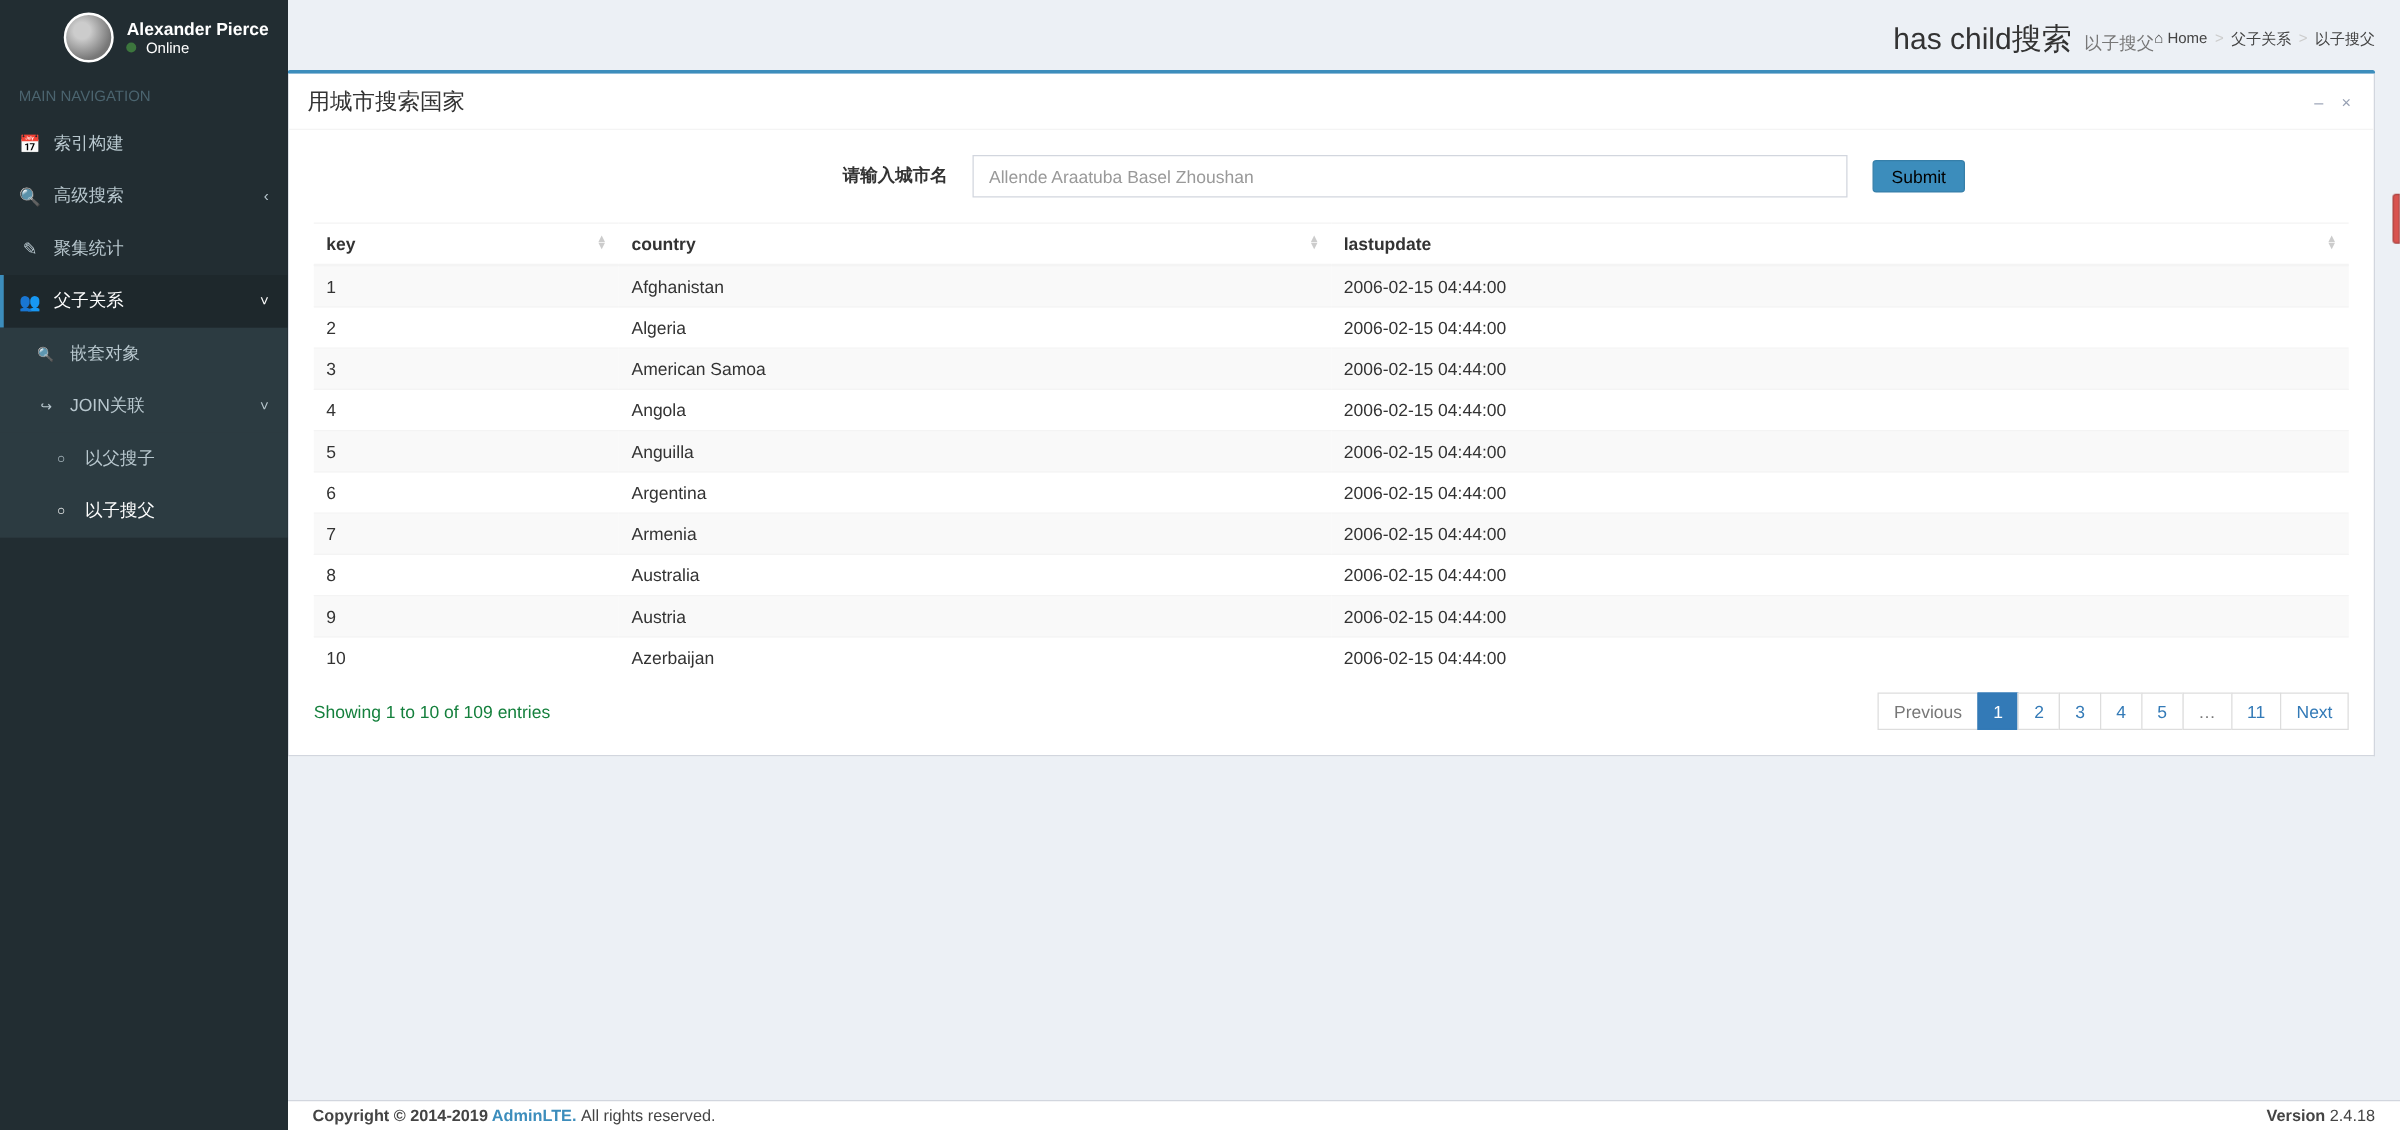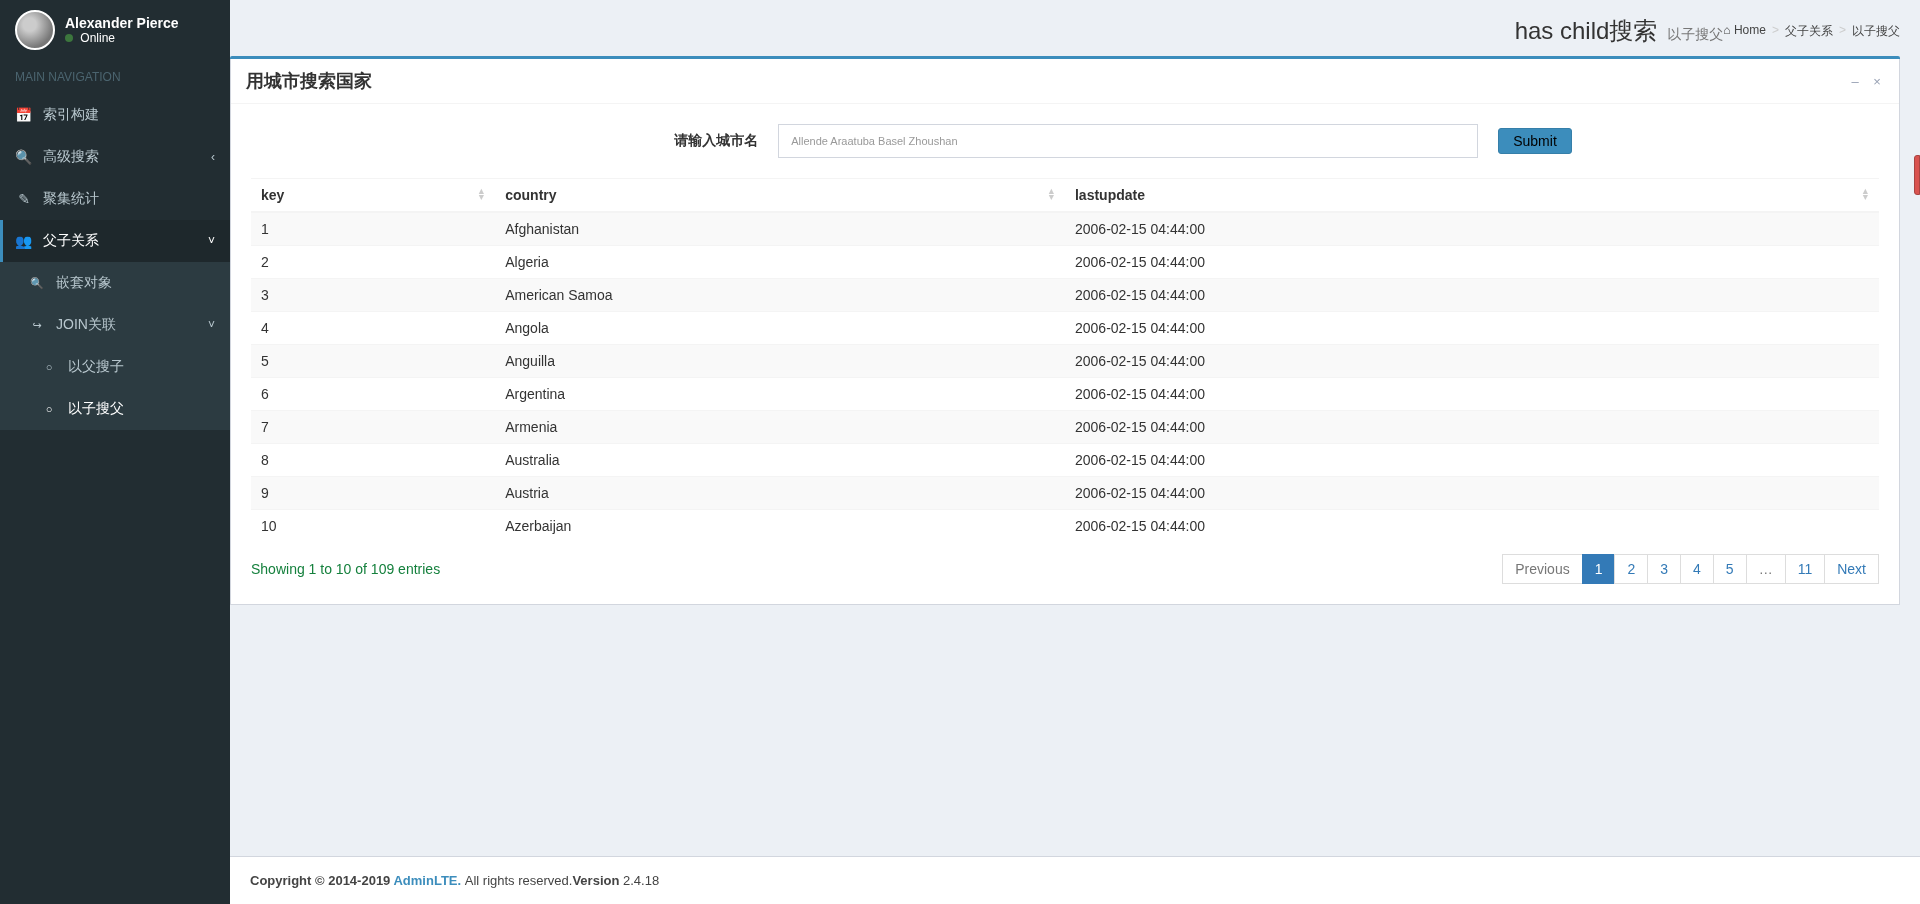--- a/index.html
+++ b/index.html
@@ -17,20 +17,21 @@
   width: 230px;
   height: 100%;
   background: #222d32;
   color: #b8c7ce;
 }
 .user-panel {
   padding: 10px 15px;
   display: flex;
   align-items: center;
   gap: 10px;
+  justify-content: flex-end;
 }
 .user-panel .avatar {
   width: 40px; height: 40px;
   border-radius: 50%;
   background: #4b646f radial-gradient(circle at 35% 35%, #ccc 20%, #777 70%);
   border: 2px solid #fff;
 }
 .user-panel .info { font-weight: bold; color: #fff; }
 .user-panel .status { font-size: 12px; color: #fff; }
 .user-panel .dot {
@@ -106,39 +107,39 @@
   border: 1px solid #d2d6de;
   border-top: none;
 }
 .box-header {
   padding: 10px 15px;
   border-bottom: 1px solid #f4f4f4;
   display: flex;
   justify-content: space-between;
   align-items: center;
 }
-.box-title { font-size: 18px; font-weight: 700; }
+.box-title { font-size: 18px; font-weight: 400; }
 .box-tools { display: flex; gap: 8px; color: #97a0b3; font-size: 13px; }
 .box-tools .tool { cursor: pointer; width: 14px; text-align: center; }
 .box-body { padding: 20px; }
 .form-row {
   display: flex;
   align-items: center;
   gap: 20px;
   justify-content: center;
   margin-bottom: 20px;
 }
 .form-row label { font-weight: 700; color: #333; width: 200px; text-align: right; }
 .form-row input[type=text] {
   flex: 1;
   max-width: 700px;
   height: 34px;
   border: 1px solid #d2d6de;
   padding: 6px 12px;
-  font-size: 11px;
+  font-size: 14px;
   color: #555;
 }
 .form-row input[type=text]::placeholder { color: #999; }
 .btn-submit {
   background: #3c8dbc;
   color: #000000;
   border: 1px solid #367fa9;
   padding: 4px 14px;
   border-radius: 3px;
   cursor: pointer;
@@ -187,23 +188,23 @@
 .pagination .page.active {
   background: #337ab7;
   color: #fff;
   border-color: #337ab7;
 }
 .pagination .page.disabled { color: #777; cursor: default; }
 .footer {
   margin-top: auto;
   background: #fff;
   border-top: 1px solid #d2d6de;
-  padding: 16px 20px;
-  display: flex;
-  justify-content: flex-start;
+  padding: 4px 20px;
+  display: flex;
+  justify-content: space-between;
   font-size: 13px;
   color: #444;
 }
 .footer a { color: #3c8dbc; text-decoration: none; }
 .content-main { flex: 1; overflow: auto; }
 .right-bug {
   position: fixed;
   right: 0; top: 155px;
   width: 6px; height: 40px;
   background: #d9534f;

